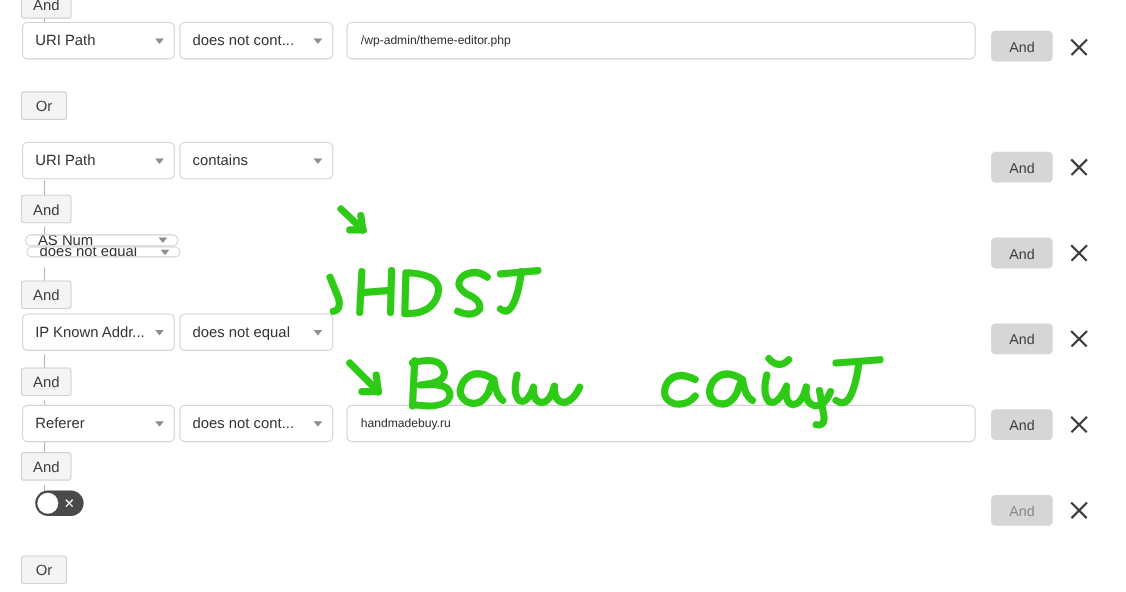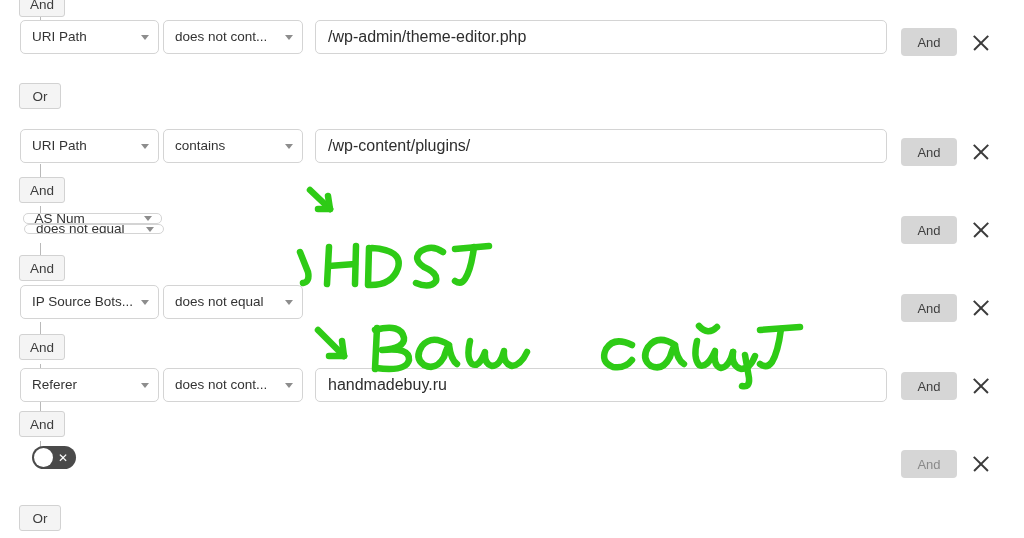--- a/index.html
+++ b/index.html
@@ -95,21 +95,21 @@
     position: relative;
     height: 34px;
     width: 572px;
     margin-left: 12px;
     background: #ffffff;
     border: 1px solid #d4d4d4;
     border-radius: 5px;
     display: flex;
     align-items: center;
     padding: 0 12px;
-    font-size: 16px;
+    font-size: 11px;
     color: #2e2e2e;
     white-space: nowrap;
     overflow: hidden;
   }
 
   .spinner {
     position: absolute;
     right: 8px;
     top: 50%;
     transform: translateY(-50%);
@@ -253,43 +253,40 @@
 
   <div class="row" style="top:135px;">
     <div class="sel field">
       <span>URI Path</span>
       <span class="caret"></span>
     </div>
     <div class="sel operator">
       <span>contains</span>
       <span class="caret"></span>
     </div>
-    <div class="value-input">
-      <span>/wp-content/plugins/</span>
-    </div>
   </div>
   <div class="row-and" style="left:901px;top:138px;">And</div>
   <div class="row-close" style="left:970px;top:141px;"></div>
 
   <div class="row" style="top:213px;flex-direction:column;">
     <div class="sel field">
       <span>AS Num</span>
       <span class="caret"></span>
     </div>
     <div class="sel operator">
       <span>does not equal</span>
       <span class="caret"></span>
     </div>
   </div>
   <div class="row-and" style="left:901px;top:216px;">And</div>
   <div class="row-close" style="left:970px;top:219px;"></div>
 
   <div class="row" style="top:291px;">
     <div class="sel field">
-      <span>IP Source Bots...</span>
+      <span>IP Known Addr...</span>
       <span class="caret"></span>
     </div>
     <div class="sel operator">
       <span>does not equal</span>
       <span class="caret"></span>
     </div>
   </div>
   <div class="row-and" style="left:901px;top:294px;">And</div>
   <div class="row-close" style="left:970px;top:297px;"></div>
 

